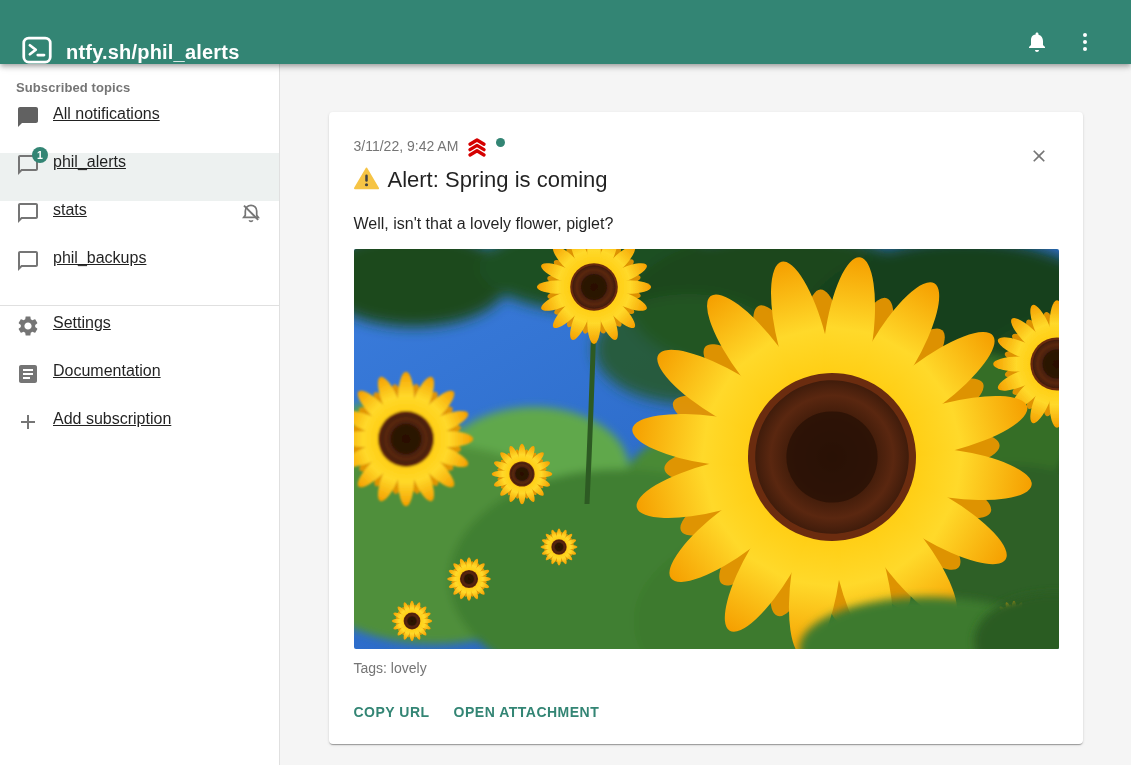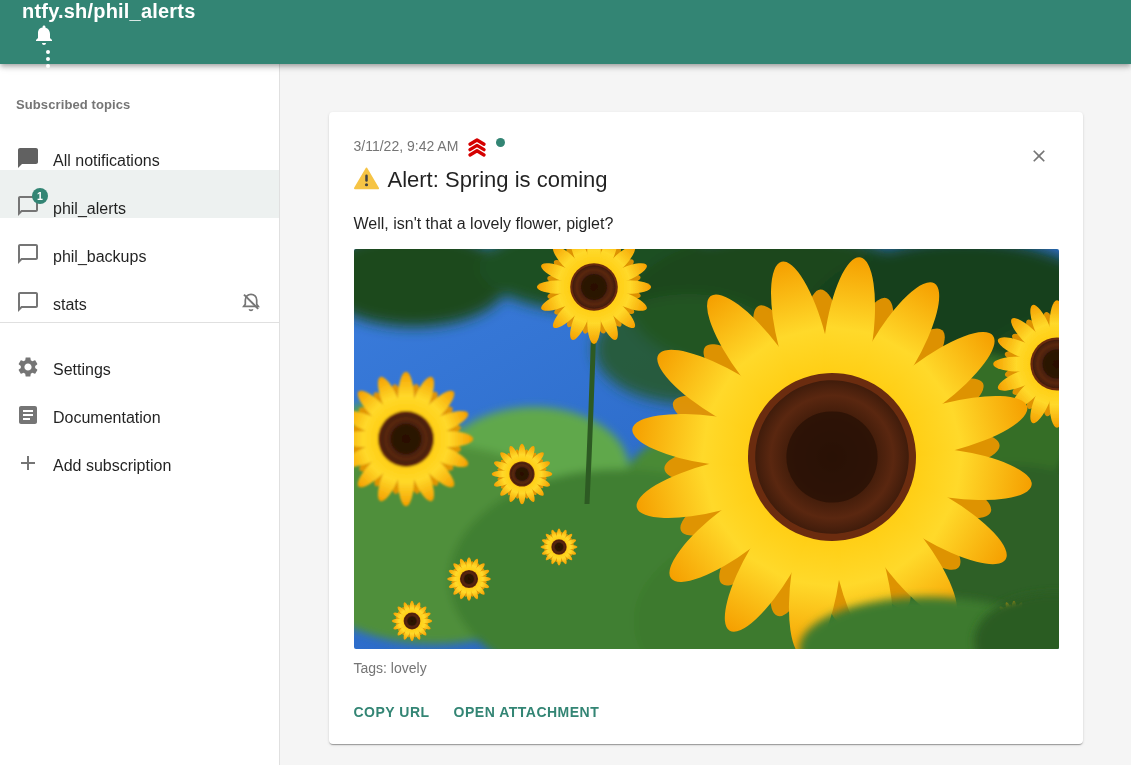--- a/index.html
+++ b/index.html
@@ -13,38 +13,38 @@
     --text-secondary:#757575;
     --icon-gray:#757575;
     --divider:rgba(0,0,0,.12);
   }
   *{box-sizing:border-box;margin:0;padding:0;}
   html,body{width:1131px;height:765px;overflow:hidden;}
   body{font-family:"Liberation Sans","DejaVu Sans",sans-serif;color:var(--text-primary);background:#fff;}
 
   
   .appbar{
-    height:64px;background:var(--appbar-bg);color:#fff;display:flex;align-items:flex-start;
+    height:64px;background:var(--appbar-bg);color:#fff;display:flex;align-items:flex-end;
     padding:0 24px 0 22px;box-shadow:0 2px 4px -1px rgba(0,0,0,.2),0 4px 5px 0 rgba(0,0,0,.14),0 1px 10px 0 rgba(0,0,0,.12);
-    position:relative;z-index:10;flex-direction:column;
+    position:relative;z-index:10;
   }
   .appbar .logo{width:30px;height:28px;margin-right:14px;display:block;}
   .appbar-title{font-size:20px;font-weight:700;letter-spacing:.2px;}
   .appbar-spacer{flex:1;}
   .iconbtn{width:44px;height:44px;border:none;background:transparent;display:flex;align-items:center;justify-content:center;cursor:pointer;border-radius:50%;}
   .iconbtn svg{display:block;}
 
   
   .shell{display:flex;height:701px;}
-  .sidebar{width:280px;background:#fff;border-right:1px solid var(--divider);flex-shrink:0;padding-top:17px;}
+  .sidebar{width:280px;background:#fff;border-right:1px solid var(--divider);flex-shrink:0;padding-top:0;}
   .main{flex:1;background:var(--main-bg);overflow:auto;padding:48px 0 38px;}
 
   
   .section-label{font-size:13px;font-weight:700;color:var(--text-secondary);padding:16px 16px 10px;letter-spacing:.1px;}
-  .nav-item{height:48px;display:flex;align-items:flex-end;gap:13px;padding:0 16px;font-size:16px;cursor:pointer;position:relative;}
+  .nav-item{height:48px;display:flex;align-items:flex-start;gap:13px;padding:0 16px;font-size:16px;cursor:pointer;position:relative;text-decoration:underline;}
   .nav-item.selected{background:var(--selected-bg);}
   .nav-item .lead-icon{width:24px;height:24px;position:relative;flex-shrink:0;}
   .nav-item .lead-icon svg{display:block;}
   .nav-item .label{flex:1;color:var(--text-primary);white-space:nowrap;}
   .badge{
     position:absolute;top:-6px;right:-8px;min-width:16px;height:16px;border-radius:9px;background:var(--accent);
     color:#fff;font-size:10.5px;font-weight:700;display:flex;align-items:center;justify-content:center;padding:0 4px;
   }
   .trail-icon{width:24px;height:24px;flex-shrink:0;}
   .sidebar-divider{border:none;border-top:1px solid var(--divider);margin:8px 0;}
@@ -118,37 +118,37 @@
       </span>
       <span class="label">phil_alerts</span>
     </div>
 
     <div class="nav-item">
       <span class="lead-icon">
         <svg width="24" height="24" viewBox="0 0 24 24">
             <path fill="#757575" d="M20 2H4c-1.1 0-1.99.9-1.99 2L2 22l4-4h14c1.1 0 2-.9 2-2V4c0-1.1-.9-2-2-2zm0 14H5.17L4 17.17V4h16v12z"></path>
           </svg>
       </span>
-      <span class="label">phil_backups</span>
-    </div>
-
-    <div class="nav-item">
-      <span class="lead-icon">
-        <svg width="24" height="24" viewBox="0 0 24 24">
-            <path fill="#757575" d="M20 2H4c-1.1 0-1.99.9-1.99 2L2 22l4-4h14c1.1 0 2-.9 2-2V4c0-1.1-.9-2-2-2zm0 14H5.17L4 17.17V4h16v12z"></path>
-          </svg>
-      </span>
       <span class="label">stats</span>
       <span class="trail-icon">
         <svg width="24" height="24" viewBox="0 0 24 24" fill="none" stroke="#757575" stroke-width="1.7">
           <path d="M12 4.3a5.7 5.7 0 0 0-5.7 5.7v4.2L4.7 16.4h14.6l-1.6-2.2V10A5.7 5.7 0 0 0 12 4.3z"></path>
           <path d="M10.3 19.3a1.8 1.8 0 0 0 3.4 0"></path>
           <line x1="5" y1="4.6" x2="19.2" y2="18.8" stroke-width="1.9"></line>
         </svg>
       </span>
+    </div>
+
+    <div class="nav-item">
+      <span class="lead-icon">
+        <svg width="24" height="24" viewBox="0 0 24 24">
+            <path fill="#757575" d="M20 2H4c-1.1 0-1.99.9-1.99 2L2 22l4-4h14c1.1 0 2-.9 2-2V4c0-1.1-.9-2-2-2zm0 14H5.17L4 17.17V4h16v12z"></path>
+          </svg>
+      </span>
+      <span class="label">phil_backups</span>
     </div>
 
     <hr class="sidebar-divider">
 
     <div class="nav-item">
       <span class="lead-icon">
         <svg width="24" height="24" viewBox="0 0 24 24">
             <path fill="#757575" d="M19.14 12.94c.04-.3.06-.61.06-.94 0-.32-.02-.64-.07-.94l2.03-1.58c.18-.14.23-.41.12-.61l-1.92-3.32c-.12-.22-.37-.29-.59-.22l-2.39.96c-.5-.38-1.03-.7-1.62-.94l-.36-2.54c-.04-.24-.24-.41-.48-.41h-3.84c-.24 0-.43.17-.47.41L9.25 5.35c-.59.24-1.13.57-1.62.94L5.24 5.33c-.22-.08-.47 0-.59.22L2.74 8.87c-.12.21-.08.47.12.61l2.03 1.58c-.05.3-.09.63-.09.94s.02.64.07.94l-2.03 1.58c-.18.14-.23.41-.12.61l1.92 3.32c.12.22.37.29.59.22l2.39-.96c.5.38 1.03.7 1.62.94l.36 2.54c.05.24.24.41.48.41h3.84c.24 0 .44-.17.47-.41l.36-2.54c.59-.24 1.13-.56 1.62-.94l2.39.96c.22.08.47 0 .59-.22l1.92-3.32c.12-.22.07-.47-.12-.61l-2.01-1.58zM12 15.6c-1.98 0-3.6-1.62-3.6-3.6s1.62-3.6 3.6-3.6 3.6 1.62 3.6 3.6-1.62 3.6-3.6 3.6z"></path>
           </svg>
       </span>

